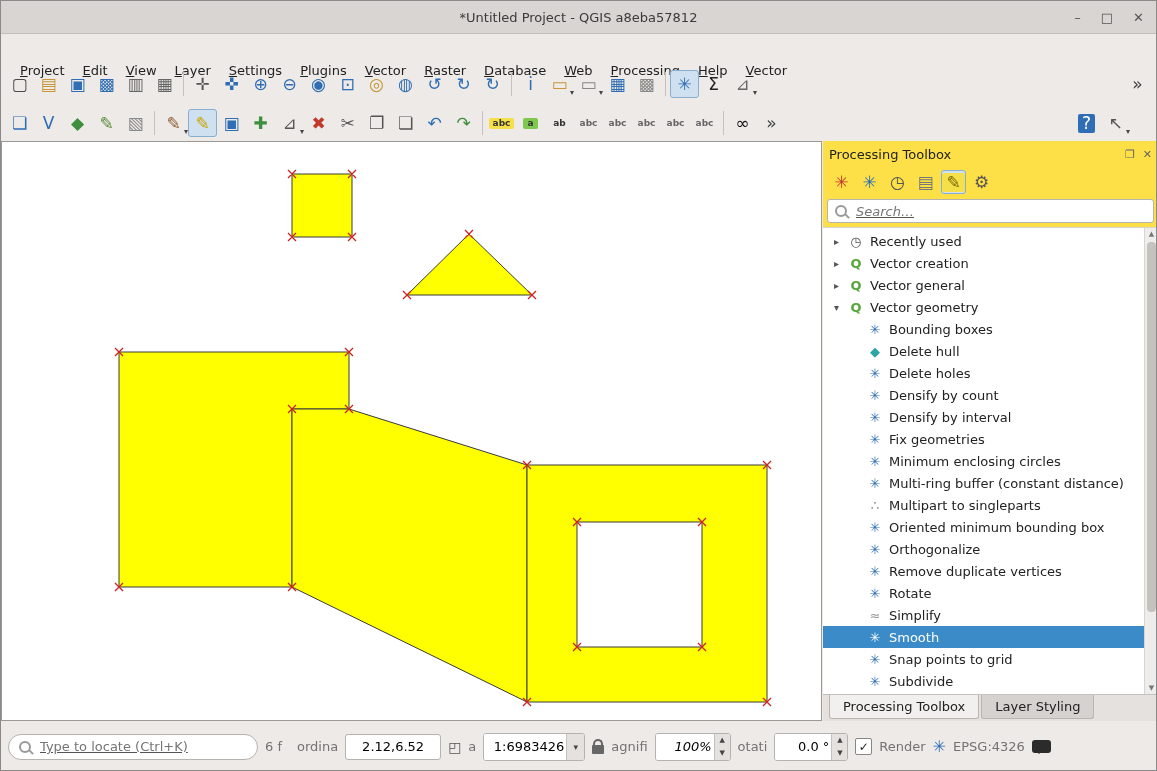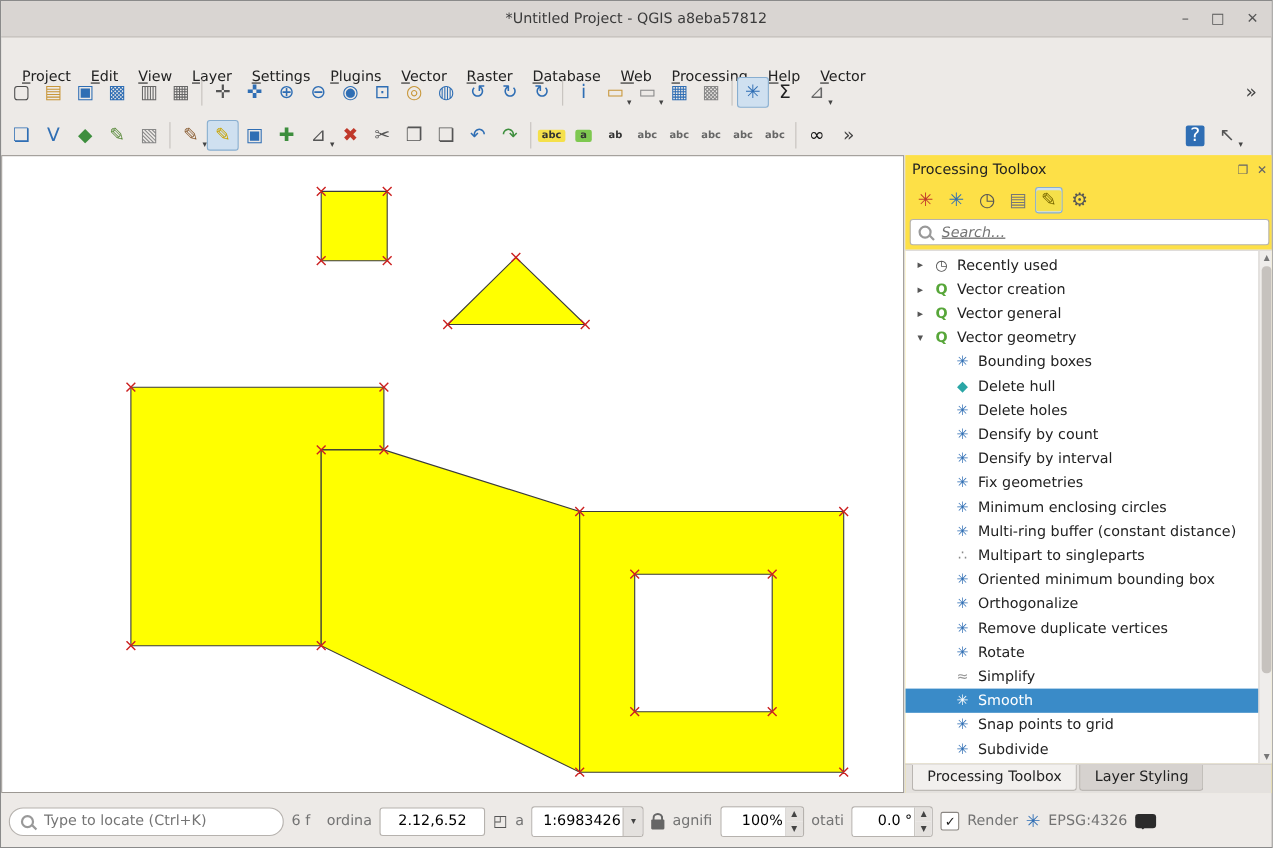--- a/index.html
+++ b/index.html
@@ -51,21 +51,21 @@
   .scrollbar{position:absolute;right:0;top:0;bottom:0;width:13px;background:#efedeb;border-left:1px solid #d8d4d1;}
   .sb-btn{height:12px;display:flex;align-items:center;justify-content:center;font-size:7px;color:#777;}
   .sb-thumb{position:absolute;left:2px;right:2px;top:14px;height:370px;background:#c6c2be;border-radius:4px;}
   .panel-tabs{height:26px;display:flex;align-items:flex-start;gap:2px;padding-left:6px;background:#e4e1de;border-top:1px solid #c5c1bd;}
   .tab{padding:4px 13px;border:1px solid #b9b5b1;border-top:none;background:#d6d2cf;border-radius:0 0 3px 3px;}
   .tab.active{background:#f2f0ee;}
   
   .statusbar{position:absolute;left:0;top:720px;width:100%;height:51px;display:flex;align-items:center;
     gap:7px;padding:0 7px;box-sizing:border-box;background:#edeae7;}
   .locate{display:flex;align-items:center;gap:7px;background:#fff;border:1px solid #b6b2ae;border-radius:13px;height:26px;width:250px;padding:0 10px;box-sizing:border-box;flex:0 0 auto;}
-  .locate input{border:none;outline:none;flex:1;font:13px "DejaVu Sans",sans-serif;color:#555;background:transparent;}
+  .locate input{border:none;outline:none;flex:1;font:13px "DejaVu Sans",sans-serif;color:#555;background:transparent;text-decoration:underline;}
   .sval{height:26px;border:1px solid #b6b2ae;border-radius:3px;background:#fff;text-align:center;font:13px "DejaVu Sans",sans-serif;box-sizing:border-box;outline:none;}
   .combo,.spin{display:flex;align-items:stretch;height:26px;border:1px solid #b6b2ae;border-radius:3px;background:#fff;overflow:hidden;flex:0 0 auto;}
   .combo input,.spin input{border:none;outline:none;text-align:right;font:13px "DejaVu Sans",sans-serif;}
   .combo .dd2{width:17px;display:flex;align-items:center;justify-content:center;background:#e4e1de;border-left:1px solid #c5c1bd;font-size:9px;color:#444;}
   .spin .arrows{display:flex;flex-direction:column;width:15px;border-left:1px solid #c5c1bd;}
   .spin .arrows span{flex:1;display:flex;align-items:center;justify-content:center;font-size:7px;color:#444;background:#e4e1de;}
   .padlock{width:12px;height:9px;background:#666;border-radius:1px;position:relative;margin-top:6px;flex:0 0 auto;}
   .padlock::before{content:"";position:absolute;width:6px;height:5px;border:2px solid #666;border-bottom:none;border-radius:5px 5px 0 0;left:1px;top:-6px;}
   .cb{width:15px;height:15px;background:#fff;border:1px solid #8a8682;border-radius:2px;display:flex;align-items:center;justify-content:center;font-size:12px;color:#222;flex:0 0 auto;}
   .bubble{width:19px;height:13px;background:#2b2b2b;border-radius:3px;position:relative;flex:0 0 auto;}
@@ -440,21 +440,21 @@
     <input class="sval" style="width: 96px;" value="2.12,6.52">
     <span class="micon">◰</span>
     <span class="sb-frag">a</span>
     <div class="combo">
       <input style="width: 78px;" value="1:6983426">
       <span class="dd2">▾</span>
     </div>
     <span class="padlock"></span>
     <span class="sb-frag">agnifi</span>
     <div class="spin">
-      <input style="width: 54px;" value="100%">
+      <input style="width: 54px; font-style: italic;" value="100%">
       <span class="arrows">
           <span>▲</span>
           <span>▼</span>
         </span>
     </div>
     <span class="sb-frag">otati</span>
     <div class="spin">
       <input style="width: 52px;" value="0.0 °">
       <span class="arrows">
           <span>▲</span>

